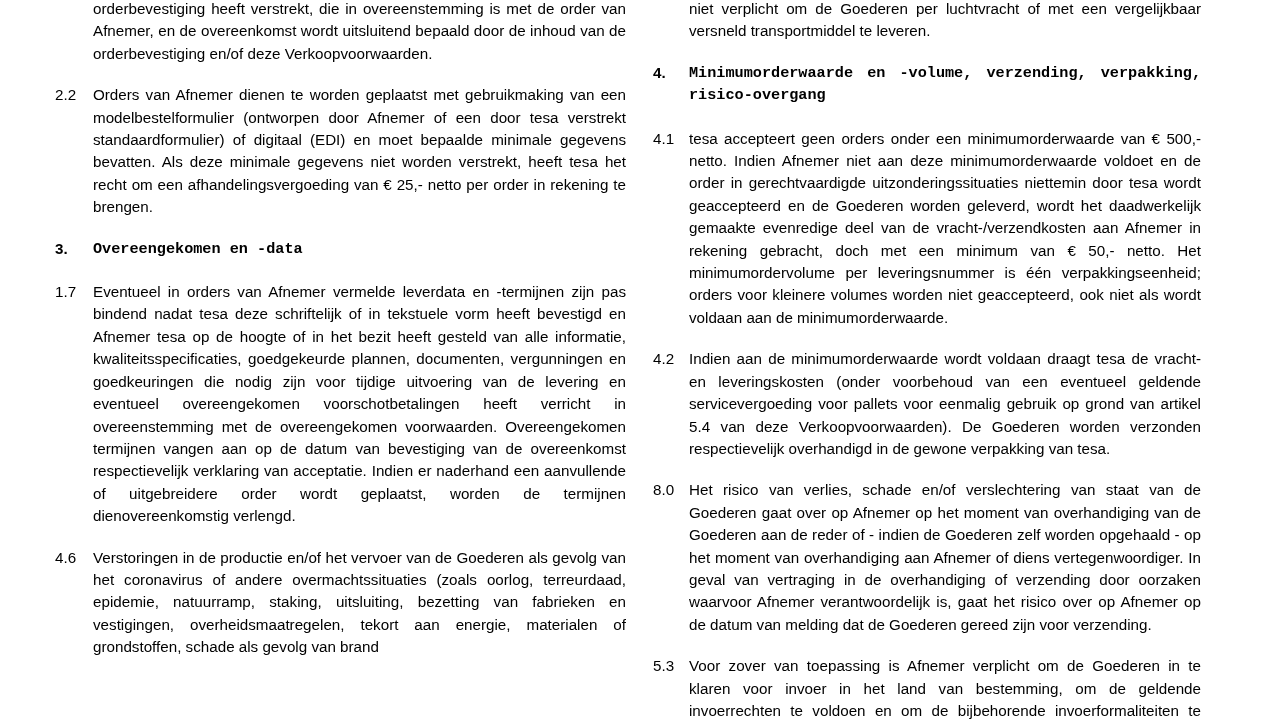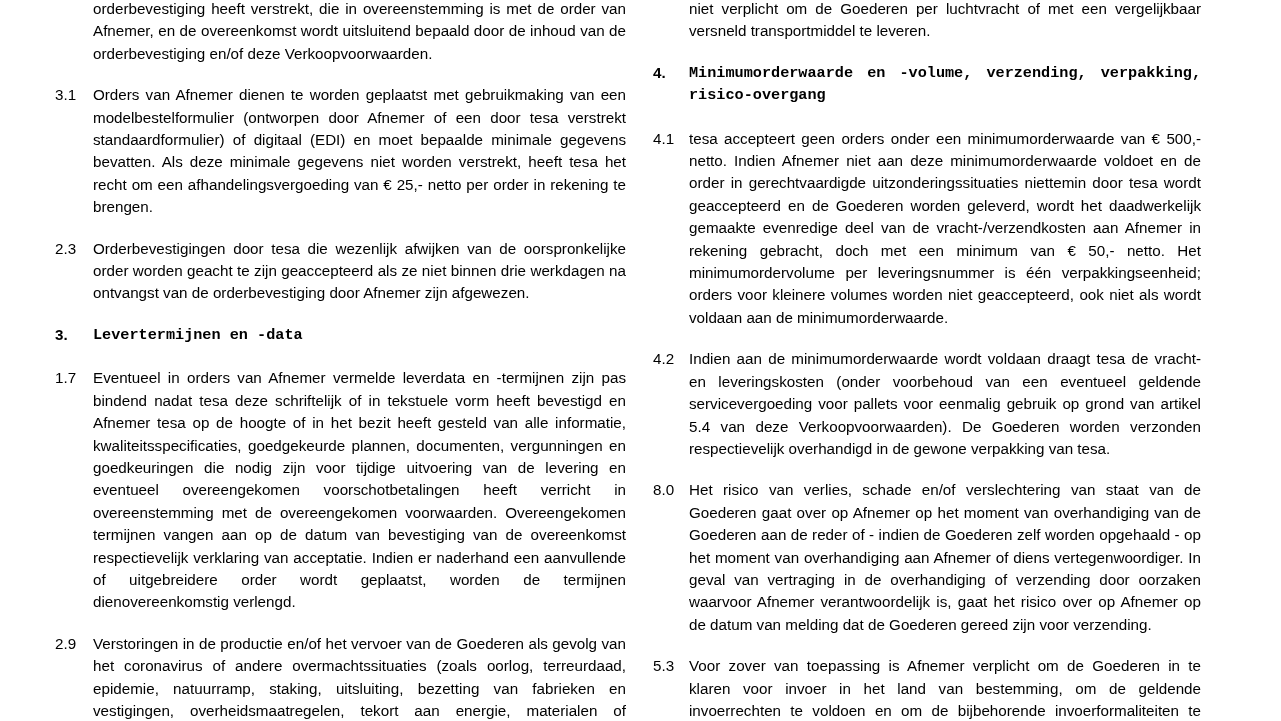--- a/index.html
+++ b/index.html
@@ -91,41 +91,37 @@
 <div class="page">
 
   <div class="col col-left">
 
     <div class="clause continuation">
       <div class="num"></div>
       <div class="body">orderbevestiging heeft verstrekt, die in overeenstemming is met de order van Afnemer, en de overeenkomst wordt uitsluitend bepaald door de inhoud van de orderbevestiging en/of deze Verkoopvoorwaarden.</div>
     </div>
 
     <div class="clause">
-      <div class="num">3.1</div>
+      <div class="num">2.2</div>
       <div class="body">Orders van Afnemer dienen te worden geplaatst met gebruikmaking van een modelbestelformulier (ontworpen door Afnemer of een door tesa verstrekt standaardformulier) of digitaal (EDI) en moet bepaalde minimale gegevens bevatten. Als deze minimale gegevens niet worden verstrekt, heeft tesa het recht om een afhandelingsvergoeding van € 25,- netto per order in rekening te brengen.</div>
     </div>
 
-    <div class="clause">
-      <div class="num">2.3</div>
-      <div class="body">Orderbevestigingen door tesa die wezenlijk afwijken van de oorspronkelijke order worden geacht te zijn geaccepteerd als ze niet binnen drie werkdagen na ontvangst van de orderbevestiging door Afnemer zijn afgewezen.</div>
-    </div>
 
     <div class="clause heading">
       <div class="num">3.</div>
-      <div class="body">Levertermijnen en -data</div>
+      <div class="body">Overeengekomen en -data</div>
     </div>
 
     <div class="clause">
       <div class="num">1.7</div>
       <div class="body">Eventueel in orders van Afnemer vermelde leverdata en -termijnen zijn pas bindend nadat tesa deze schriftelijk of in tekstuele vorm heeft bevestigd en Afnemer tesa op de hoogte of in het bezit heeft gesteld van alle informatie, kwaliteitsspecificaties, goedgekeurde plannen, documenten, vergunningen en goedkeuringen die nodig zijn voor tijdige uitvoering van de levering en eventueel overeengekomen voorschotbetalingen heeft verricht in overeenstemming met de overeengekomen voorwaarden. Overeengekomen termijnen vangen aan op de datum van bevestiging van de overeenkomst respectievelijk verklaring van acceptatie. Indien er naderhand een aanvullende of uitgebreidere order wordt geplaatst, worden de termijnen dienovereenkomstig verlengd.</div>
     </div>
 
     <div class="clause clipped">
-      <div class="num">2.9</div>
+      <div class="num">4.6</div>
       <div class="body">Verstoringen in de productie en/of het vervoer van de Goederen als gevolg van het coronavirus of andere overmachtssituaties (zoals oorlog, terreurdaad, epidemie, natuurramp, staking, uitsluiting, bezetting van fabrieken en vestigingen, overheidsmaatregelen, tekort aan energie, materialen of grondstoffen, schade als gevolg van brand</div>
     </div>
 
   </div>
 
   <div class="col col-right">
 
     <div class="clause continuation">
       <div class="num"></div>
       <div class="body">niet verplicht om de Goederen per luchtvracht of met een vergelijkbaar versneld transportmiddel te leveren.</div>

